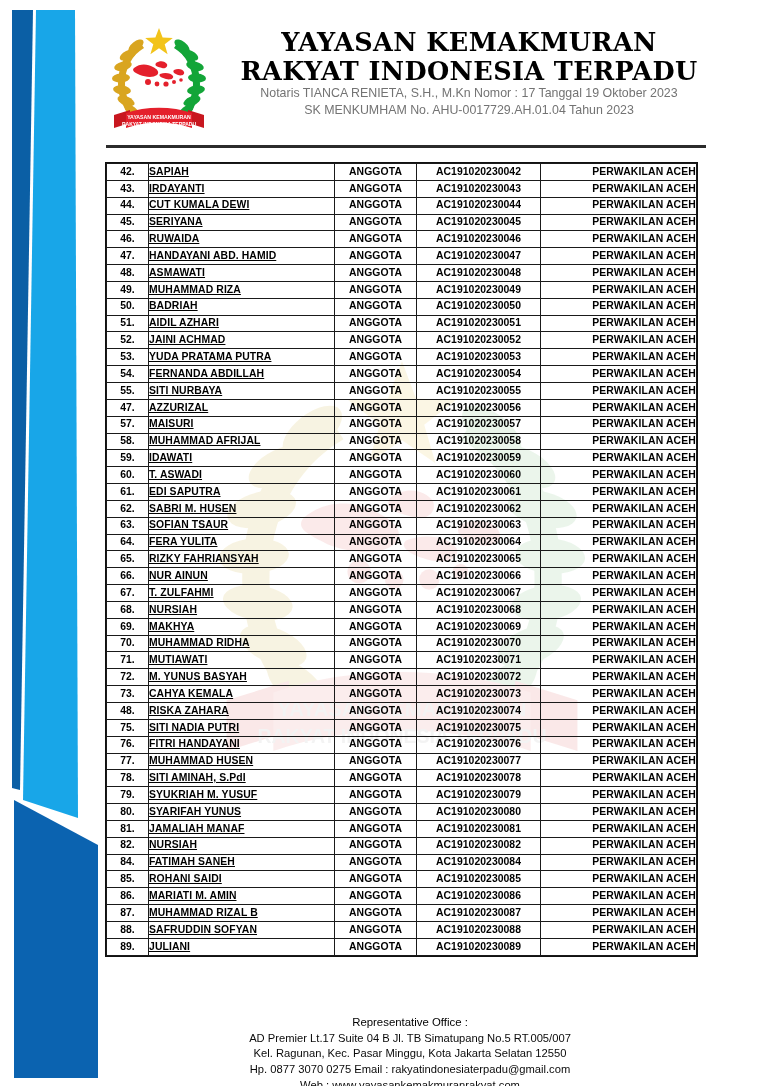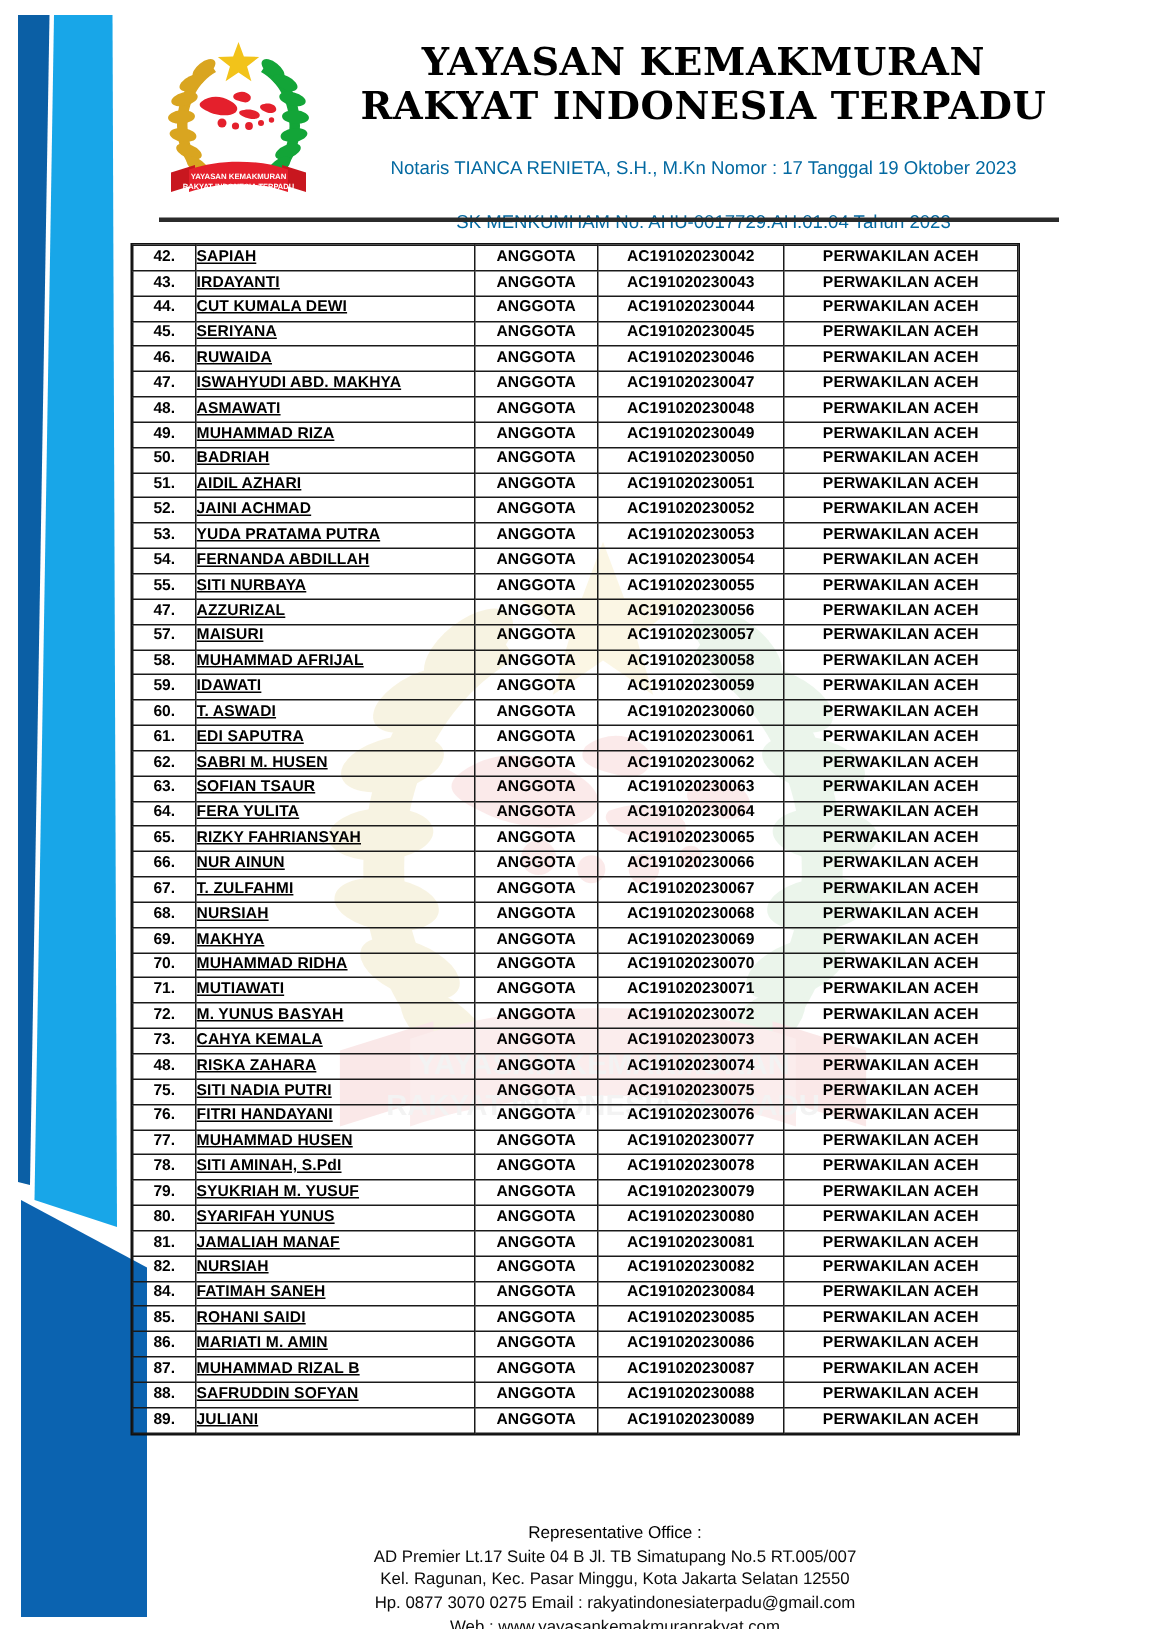--- a/index.html
+++ b/index.html
@@ -52,22 +52,22 @@
     font-size: 25.5px;
     letter-spacing: 0.4px;
     line-height: 1.12;
     color: #000000;
     white-space: nowrap;
   }
   .notary-line {
     font-family: "Liberation Sans", sans-serif;
     font-size: 12.4px;
     line-height: 1.34;
-    color: #0369a1;
-    margin-top: 19px;
+    color: #737373;
+    margin-top: 0;
     white-space: nowrap;
   }
 
   #header-rule {
     position: absolute;
     left: 106px; top: 145px;
     width: 600px; height: 3px;
     background: #2b2b2b;
   }
 
@@ -77,21 +77,21 @@
     left: 172px; top: 330px;
     width: 460px; height: 460px;
     opacity: 0.30;
     pointer-events: none;
     z-index: 1;
   }
 
   
   #table-zone {
     position: absolute;
-    left: 88px; top: 163px;
+    left: 106px; top: 163px;
     width: 541px;
     z-index: 2;
   }
   table#roster {
     border-collapse: collapse;
     width: 590px;
     table-layout: fixed;
     background: transparent;
   }
   table#roster td {
@@ -103,21 +103,21 @@
     color: #000000;
     line-height: 1;
     background: transparent;
     overflow: hidden;
     white-space: nowrap;
   }
   td.c-no      { width: 42px;  text-align: center; font-size: 10px; }
   td.c-name    { width: 186px; text-align: left; padding-left: 8px; letter-spacing: 0.1px; text-decoration: underline; }
   td.c-role    { width: 82px;  text-align: center; letter-spacing: 0.1px; }
   td.c-id      { width: 124px; text-align: center; color: #1f4e9c; font-size: 11.2px; letter-spacing: 0.05px; }
-  td.c-region  { width: 156px; text-align: center; font-size: 10.6px; letter-spacing: 0.15px; }
+  td.c-region  { width: 156px; text-align: right; font-size: 10.6px; letter-spacing: 0.15px; }
 
   
   table#roster { outline: 1.5px solid #111; outline-offset: 0px; }
 
   
   #footer {
     position: absolute;
     left: 100px; top: 1014px;
     width: 620px;
     text-align: center;
@@ -285,21 +285,21 @@
           </tr>
           <tr>
             <td class="c-no">46.</td>
             <td class="c-name">RUWAIDA</td>
             <td class="c-role">ANGGOTA</td>
             <td class="c-id">AC191020230046</td>
             <td class="c-region">PERWAKILAN ACEH</td>
           </tr>
           <tr>
             <td class="c-no">47.</td>
-            <td class="c-name">ISWAHYUDI  ABD. MAKHYA</td>
+            <td class="c-name">HANDAYANI  ABD. HAMID</td>
             <td class="c-role">ANGGOTA</td>
             <td class="c-id">AC191020230047</td>
             <td class="c-region">PERWAKILAN ACEH</td>
           </tr>
           <tr>
             <td class="c-no">48.</td>
             <td class="c-name">ASMAWATI</td>
             <td class="c-role">ANGGOTA</td>
             <td class="c-id">AC191020230048</td>
             <td class="c-region">PERWAKILAN ACEH</td>

